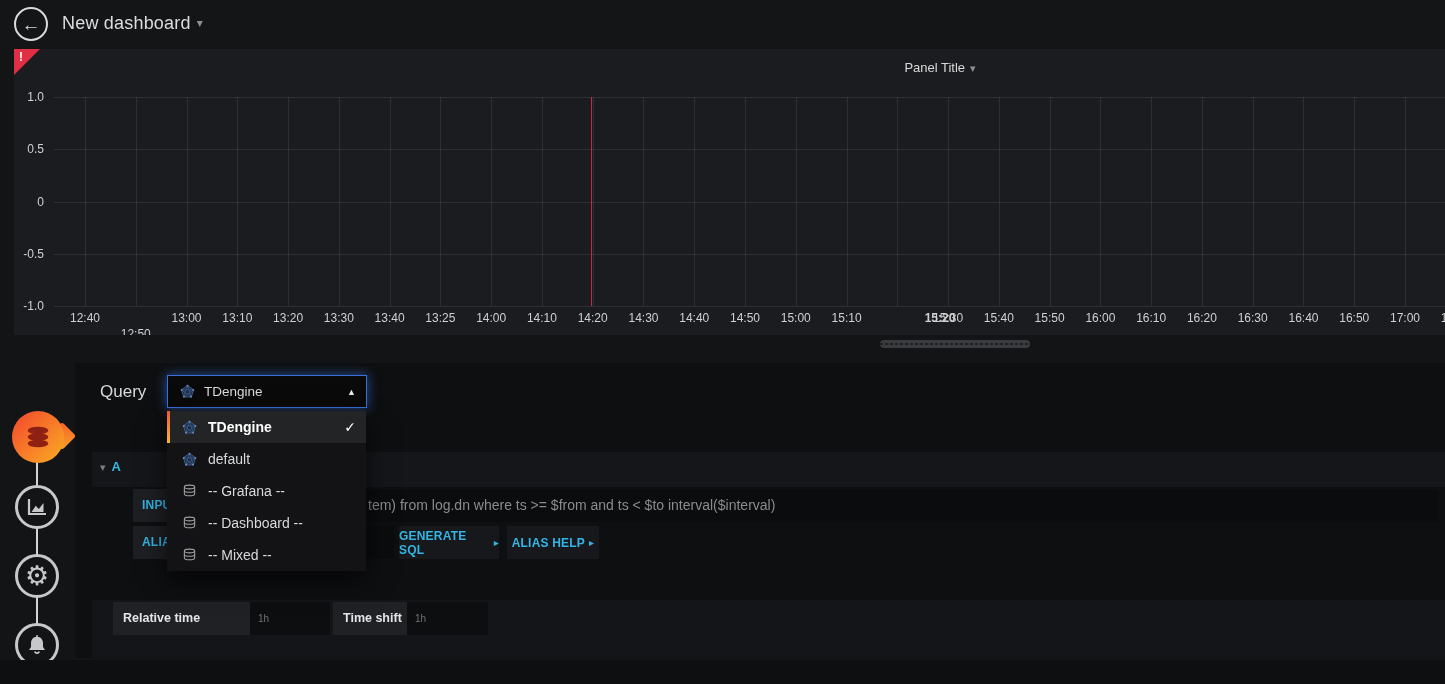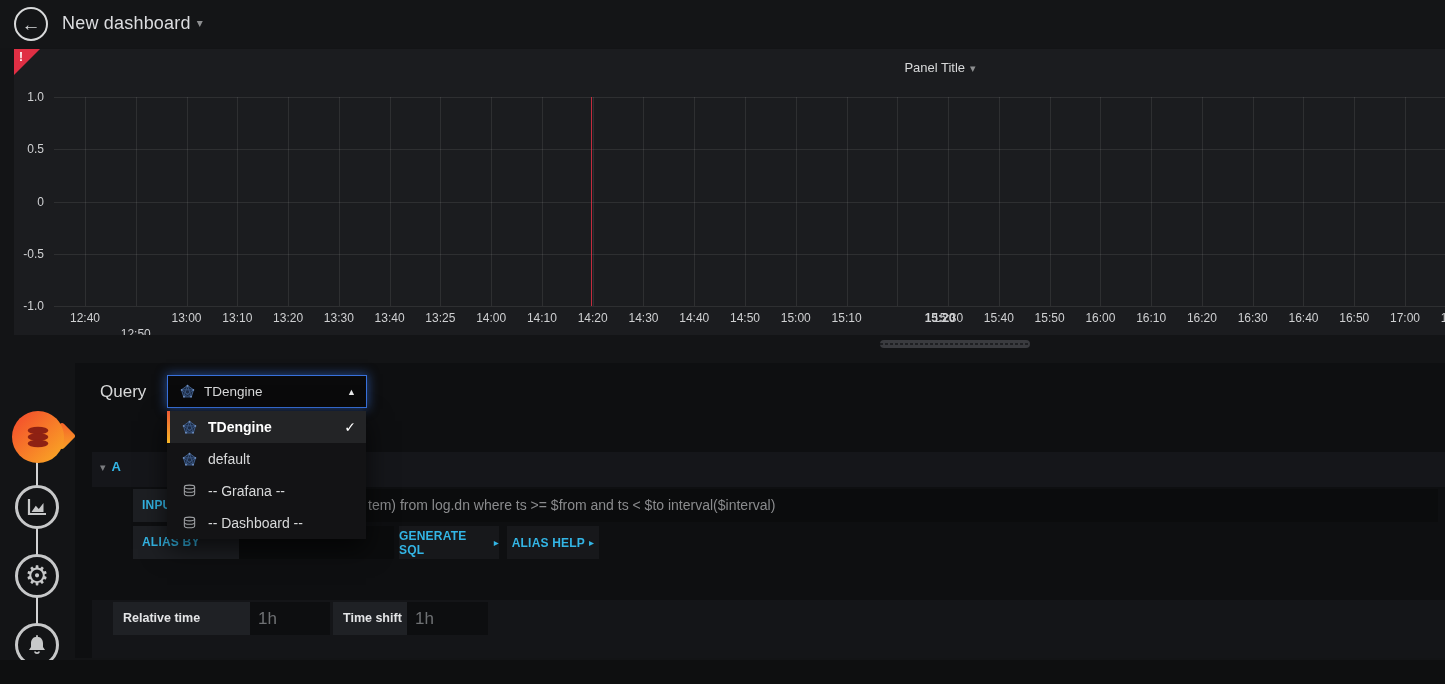--- a/index.html
+++ b/index.html
@@ -103,21 +103,21 @@
     font-size:12px; font-weight:bold; display:flex; align-items:center; justify-content:center;
     cursor:pointer; letter-spacing:.2px;
   }
   .q-btn .caret-r { font-size:10px; margin-left:4px; }
 
   .time-band { left:92px; top:600px; width:1353px; height:58px; background:#141518; }
   .time-label {
     position:absolute; height:33px; background:#1f2125; color:#e3e4e6;
     font-size:12.5px; font-weight:bold; line-height:33px; padding-left:10px;
   }
-  .time-input { position:absolute; height:33px; background:#0d0e10; border:none; color:#ec4899; font-size:17px; padding:0 8px; font-family:inherit; outline:none; }
+  .time-input { position:absolute; height:33px; background:#0d0e10; border:none; color:#ec4899; font-size:10px; padding:0 8px; font-family:inherit; outline:none; }
   .time-input::placeholder { color:#6f7174; opacity:1; }
 
   .footer-strip { left:0; top:660px; width:1445px; height:24px; background:#0e0f10; }
 
   svg { display:block; }
 </style>
 </head>
 <body>
 
 <div class="abs navbar">
@@ -342,13 +342,25 @@
         <svg width="15" height="15" viewBox="0 0 16 16">
           <g fill="none" stroke="#a0a2a5" stroke-width="1.1">
             <ellipse cx="8" cy="3.2" rx="5.5" ry="2"></ellipse>
             <path d="M2.5 3.2 v7.4 a5.5 2 0 0 0 11 0 V3.2"></path>
             <path d="M2.5 6.9 a5.5 2 0 0 0 11 0"></path>
           </g>
         </svg>
       </span>
       <span class="ds-item-label">-- Dashboard --</span>
     </div>
+    <div class="ds-item">
+      <span>
+        <svg width="15" height="15" viewBox="0 0 16 16">
+          <g fill="none" stroke="#a0a2a5" stroke-width="1.1">
+            <ellipse cx="8" cy="3.2" rx="5.5" ry="2"></ellipse>
+            <path d="M2.5 3.2 v7.4 a5.5 2 0 0 0 11 0 V3.2"></path>
+            <path d="M2.5 6.9 a5.5 2 0 0 0 11 0"></path>
+          </g>
+        </svg>
+      </span>
+      <span class="ds-item-label">-- Mixed --</span>
+    </div>
   </div>
 
 </body></html>

